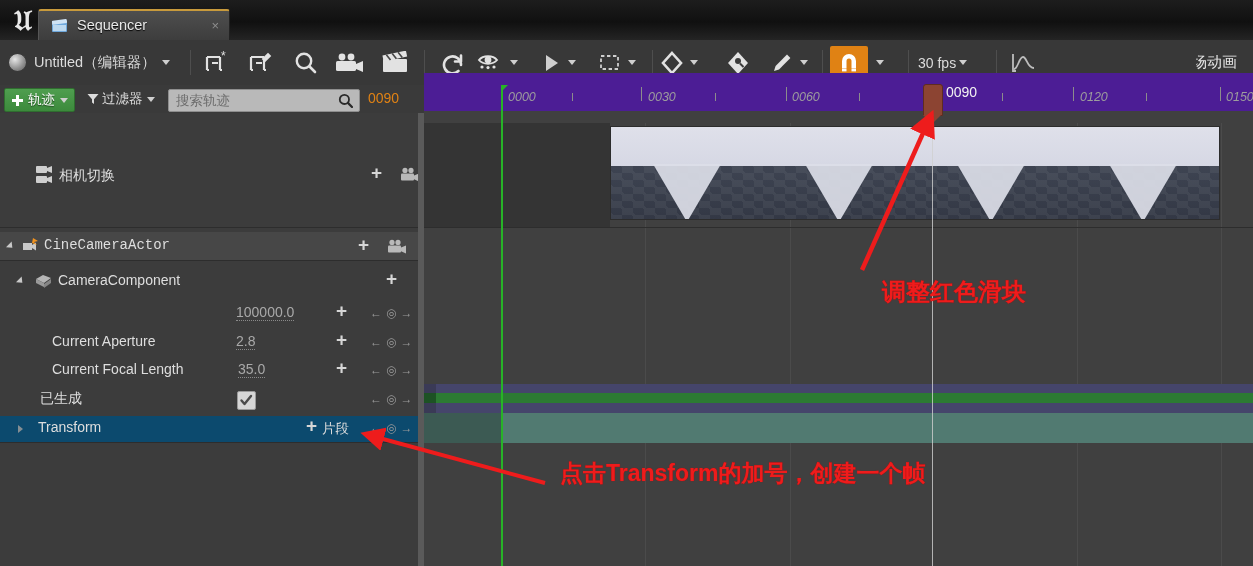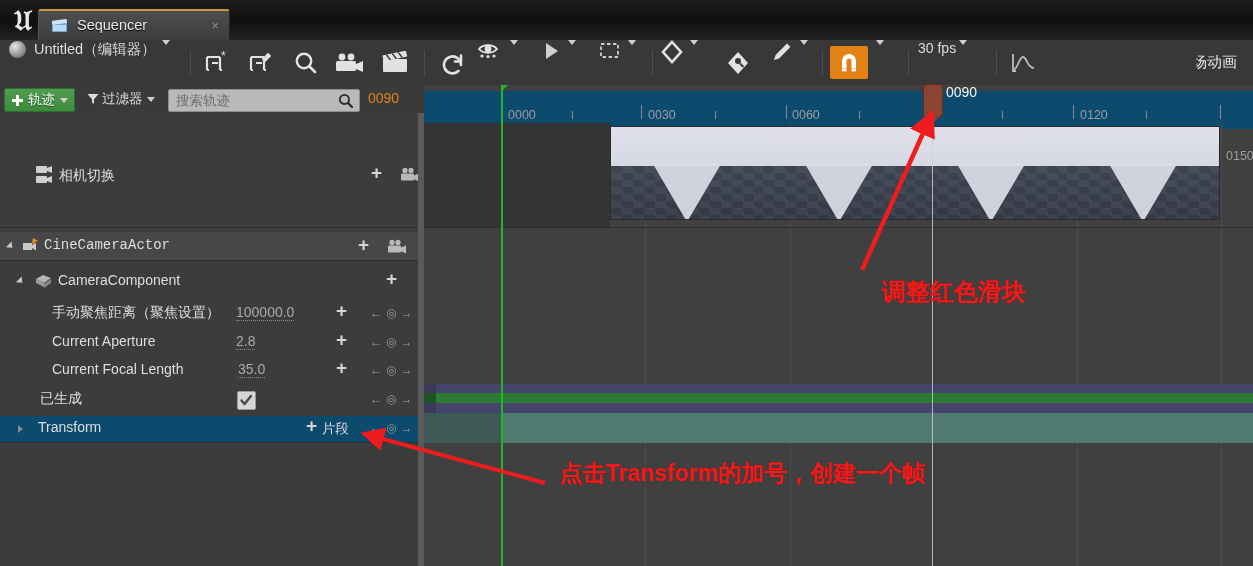--- a/index.html
+++ b/index.html
@@ -19,21 +19,21 @@
        border-top:2px solid #c89a3c;border-left:1px solid #565656;border-right:1px solid #222;
        border-radius:3px 3px 0 0;}
   .tab-ico{position:absolute;left:12px;top:7px;width:17px;height:17px;}
   .tab-label{position:absolute;left:38px;top:6px;font-size:14.5px;color:#e9e9e9;
              text-shadow:0 1px 1px #000;}
   .tab-close{position:absolute;right:10px;top:7px;font-size:13px;color:#8e8e8e;}
 
   
   .toolbar{position:absolute;left:0;top:40px;width:1253px;height:45px;
            background:#383838;border-bottom:1px solid #2a2a2a;}
-  .tb-item{position:absolute;top:0;height:45px;display:flex;align-items:flex-start;}
+  .tb-item{position:absolute;top:0;height:45px;display:flex;align-items:center;}
   .globe{width:17px;height:17px;border-radius:50%;
          background:radial-gradient(circle at 35% 32%,#e6e6e6,#8e8e8e 60%,#5a5a5a);
          border:1px solid #3a3a3a;}
   .seqname{font-size:14.5px;color:#dcdcdc;margin-left:7px;}
   .caret{width:0;height:0;border-left:4.5px solid transparent;border-right:4.5px solid transparent;
          border-top:5px solid #cfcfcf;margin-left:6px;}
   .sep{position:absolute;top:10px;width:1px;height:25px;background:#4e4e4e;}
   .ticon{display:flex;align-items:center;justify-content:center;}
   .magnet-btn{position:absolute;top:6px;width:38px;height:33px;background:#e08214;
               border-radius:2px;display:flex;align-items:center;justify-content:center;}
@@ -62,21 +62,21 @@
   .plus{font-size:19px;color:#d6d6d6;font-weight:bold;line-height:1;}
   .navarrows{position:absolute;display:flex;align-items:center;gap:4px;color:#9a9a9a;font-size:12px;}
   .tri{width:0;height:0;border-top:4px solid transparent;border-bottom:4px solid transparent;}
   .tri-down{border-left:4.5px solid transparent;border-right:4.5px solid transparent;
             border-top:5.5px solid #c9c9c9;}
   .tri-right{border-left:5.5px solid #9a9a9a;border-top:4.5px solid transparent;
              border-bottom:4.5px solid transparent;}
   .rowdiv{position:absolute;left:0;width:424px;height:1px;background:#2d2d2d;}
 
   
-  .ruler{position:absolute;left:424px;top:91px;width:829px;height:38px;background:#0c4a6e;}
+  .ruler{position:absolute;left:424px;top:73px;width:829px;height:38px;background:#4c1d95;font-style:italic;}
   .ruler-mark{position:absolute;font-size:12.5px;color:#9d9d9d;top:17px;}
   .ruler-tick{position:absolute;background:#8c8c8c;}
   .greenline{position:absolute;width:2px;background:#27b327;}
   .playhead-line{position:absolute;width:1px;background:#cfcfcf;opacity:.8;}
   .playhead{position:absolute;width:18px;height:30px;background:#8c4432;
             border:1px solid #5f2c20;border-radius:3px 3px 0 0;}
   .playhead:after{content:"";position:absolute;left:-1px;bottom:-9px;width:0;height:0;
             border-left:9px solid transparent;border-right:9px solid transparent;
             border-top:9px solid #8c4432;}
   .playhead-lbl{position:absolute;font-size:14px;color:#f2f2f2;}
@@ -349,21 +349,20 @@
         <path d="M2 7l7-4 8 3-7 5z" fill="#b5b5b5"></path>
           <path d="M2 7v4l8 4v-4z" fill="#9a9a9a"></path>
         <path d="M10 12l7-5v4l-7 5z" fill="#868686"></path>
         </svg>
     </span>
     <span class="row-label" style="left:58px;top:4px;">CameraComponent</span>
     <span class="plus" style="position:absolute;left:386px;top:1px;">+</span>
   </div>
 
   <div style="position:absolute;left:0;top:301px;width:418px;height:26px;">
-    <span class="row-label" style="left:52px;top:3px;">手动聚焦距离（聚焦设置）</span>
     <span style="position:absolute;left:236px;top:3px;font-size:14px;color:#a9a9a9;
                  border-bottom:1px dotted #8a8a8a;">100000.0</span>
     <span class="plus" style="position:absolute;left:336px;top:0px;">+</span>
     <div class="navarrows" style="left:370px;top:5px;">
       <span>←</span>
       <span>◎</span>
       <span>→</span>
     </div>
   </div>
 
@@ -421,21 +420,21 @@
 
   <div class="vsplit"></div>
 
   <div class="rightpanel"></div>
 
   <div class="ruler">
     <span class="ruler-mark" style="left:84px;">0000</span>
     <span class="ruler-mark" style="left:224px;">0030</span>
     <span class="ruler-mark" style="left:368px;">0060</span>
     <span class="ruler-mark" style="left:656px;">0120</span>
-    <span class="ruler-mark" style="left:802px;margin-top:41px;">0150</span>
+    <span class="ruler-mark" style="left:802px;">0150</span>
 
     <div class="ruler-tick" style="left:77px;top:14px;width:1px;height:14px;"></div>
     <div class="ruler-tick" style="left:217px;top:14px;width:1px;height:14px;"></div>
     <div class="ruler-tick" style="left:362px;top:14px;width:1px;height:14px;"></div>
     <div class="ruler-tick" style="left:649px;top:14px;width:1px;height:14px;"></div>
     <div class="ruler-tick" style="left:796px;top:14px;width:1px;height:14px;"></div>
 
     <div class="ruler-tick" style="left:148px;top:20px;width:1px;height:8px;"></div>
     <div class="ruler-tick" style="left:291px;top:20px;width:1px;height:8px;"></div>
     <div class="ruler-tick" style="left:435px;top:20px;width:1px;height:8px;"></div>

